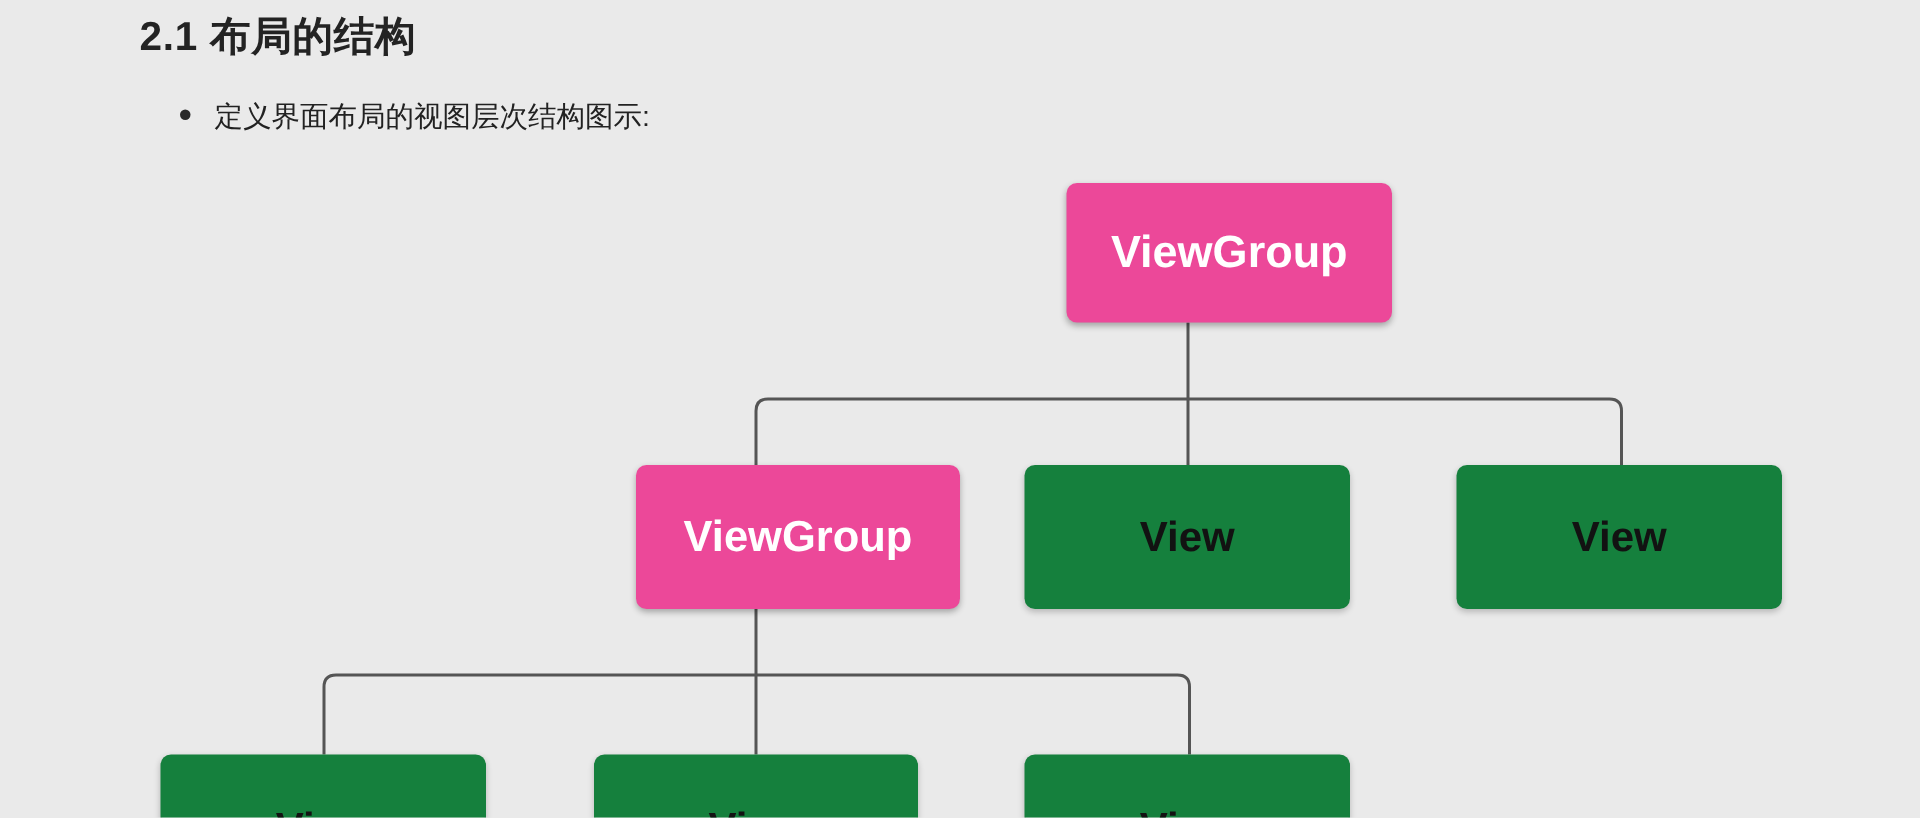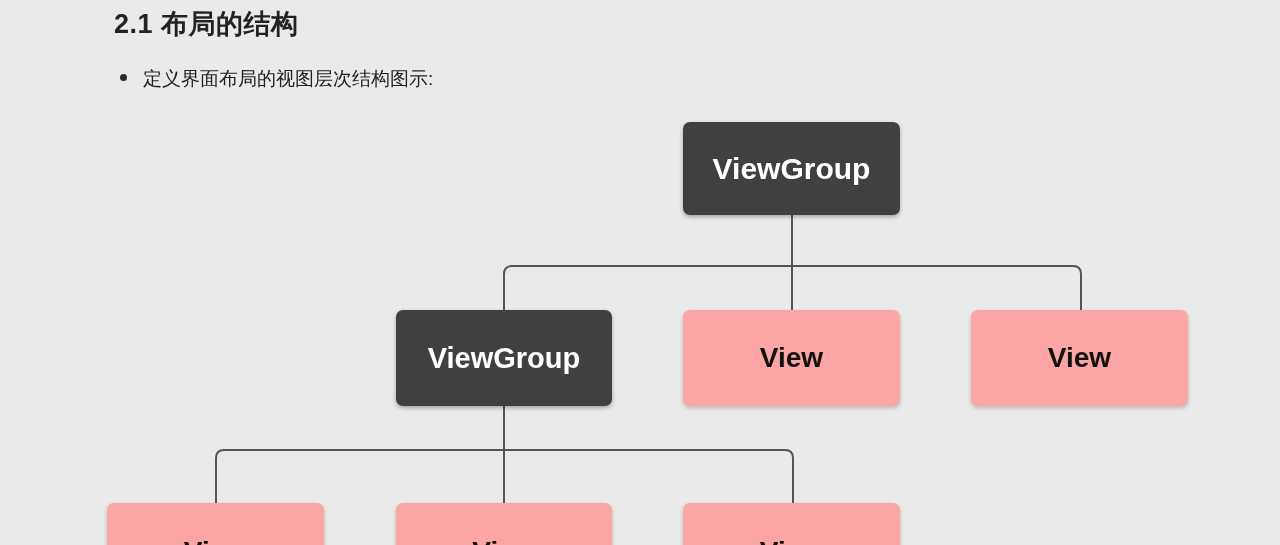--- a/index.html
+++ b/index.html
@@ -12,21 +12,21 @@
     height: 545px;
     overflow: hidden;
     background: #eaeaea;
     font-family: "Liberation Sans", "DejaVu Sans", sans-serif;
     position: relative;
   }
 
   
   .doc-head {
     position: absolute;
-    left: 114px;
+    left: 93px;
     top: 6px;
     font-size: 27px;
     font-weight: bold;
     color: #232323;
     letter-spacing: 0.5px;
     white-space: nowrap;
   }
   .bullet-row {
     position: absolute;
     left: 120px;
@@ -78,26 +78,27 @@
     border-radius: 7px;
     box-sizing: border-box;
     font-weight: bold;
     pointer-events: auto;
   }
   .node-label {
     pointer-events: none;
     white-space: nowrap;
   }
   .node.group {
-    background: #404040;
+    background: #ec4899;
     color: #ffffff;
     box-shadow: 0 2px 4px rgba(0,0,0,0.30);
+    margin-left: 28px;
   }
   .node.view {
-    background: #fca5a5;
+    background: #15803d;
     color: #121212;
     box-shadow: 0 2px 4px rgba(0,0,0,0.22);
   }
 
   
   #node-root        { left: 683px; top: 122px; width: 217px; height: 93px; }
   #node-root .node-label        { font-size: 30px; }
 
   #node-group-2     { left: 396px; top: 310px; width: 216px; height: 96px; }
   #node-group-2 .node-label     { font-size: 29px; }

